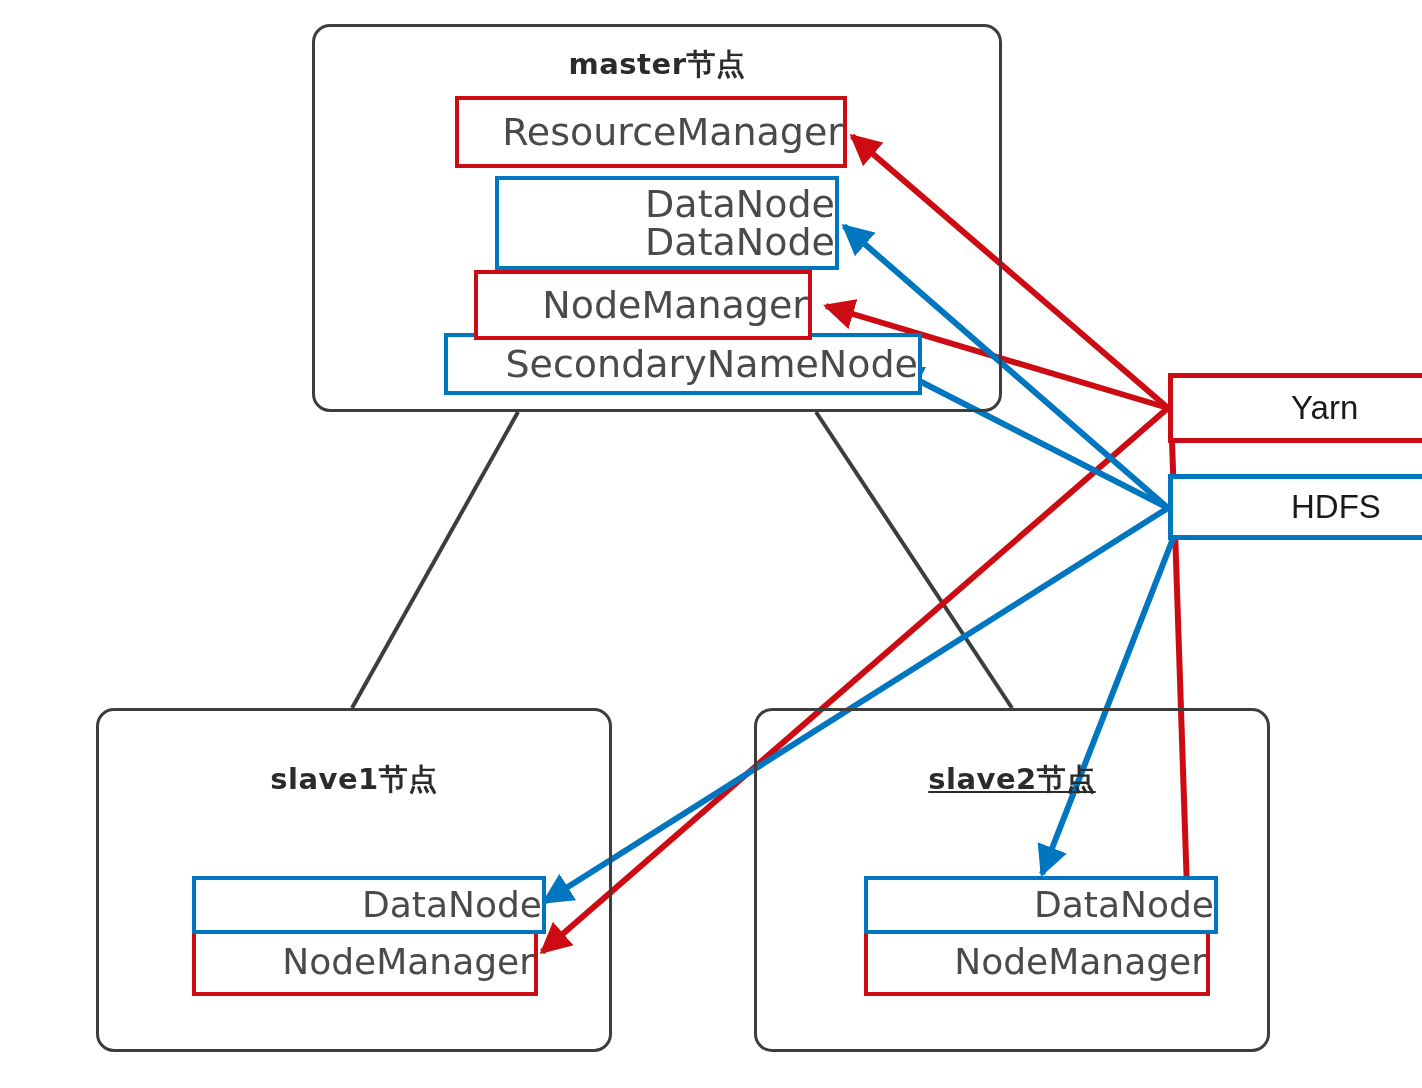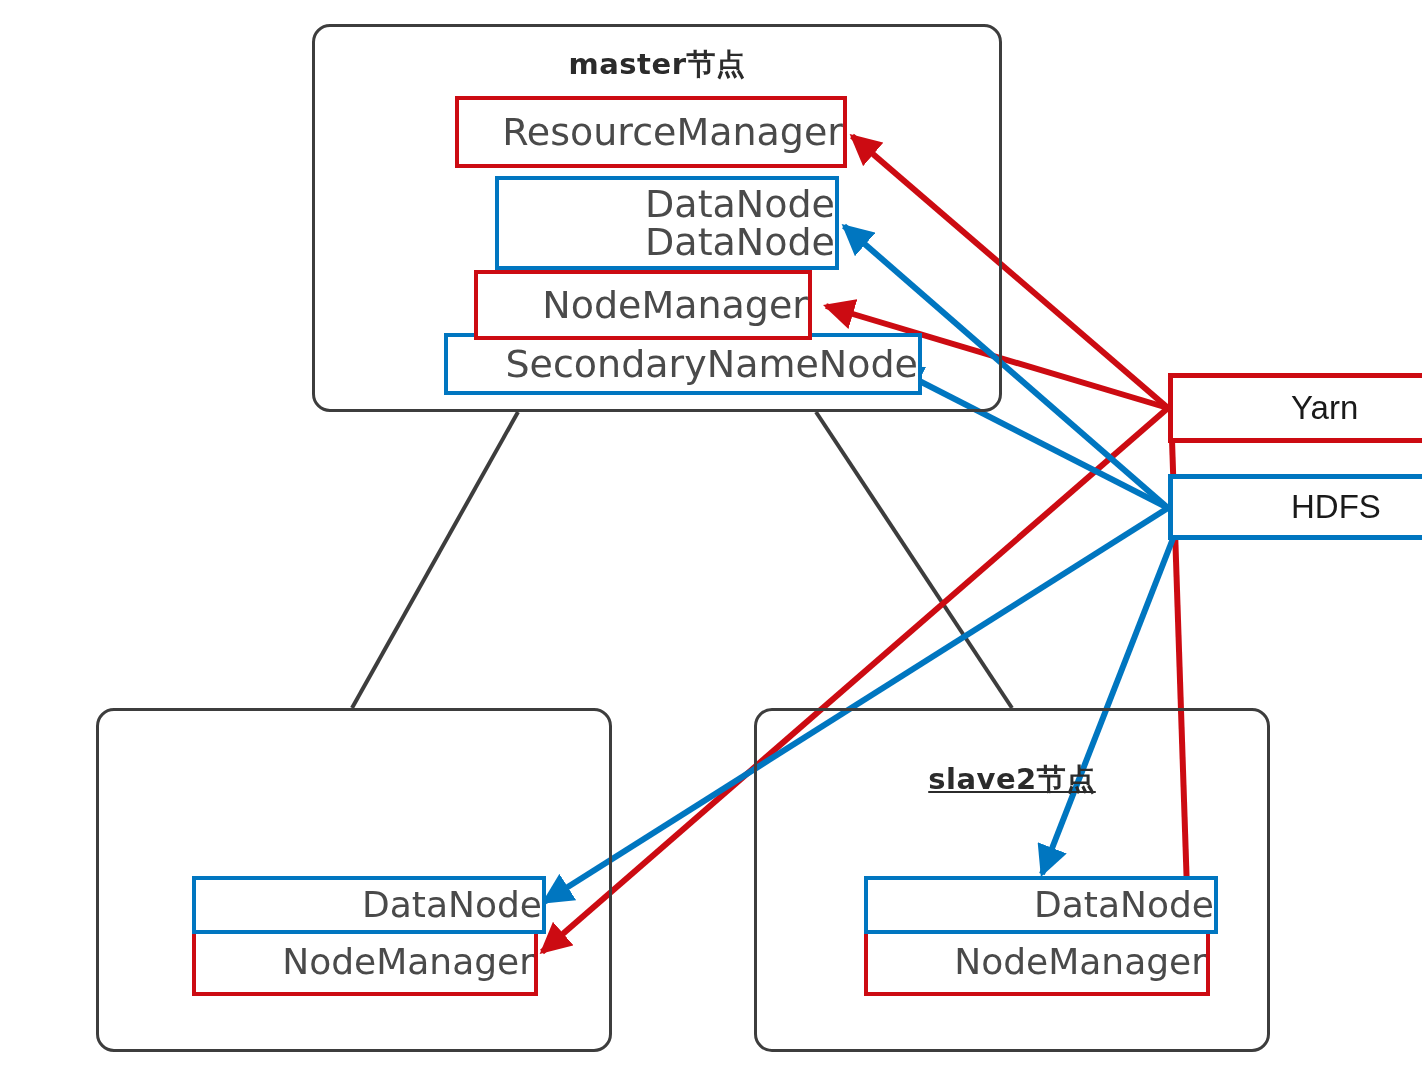--- a/index.html
+++ b/index.html
@@ -115,20 +115,21 @@
 
   <div class="svc red" style="left:474px; top:270px; width:338px; height:70px; font-size:38px; z-index:3;">
     <span class="svc-line">NodeManager</span>
   </div>
 
   <div class="svc blue" style="left:412px; top:333px; width:478px; height:62px; font-size:38px; z-index:2;margin-left:32px;">
     <span class="svc-line">SecondaryNameNode</span>
   </div>
 
   <div class="node-box" style="left:96px; top:708px; width:516px; height:344px;"></div>
+  <div class="node-title" style="left:96px; top:760px; width:516px;">slave1节点</div>
 
   <div class="svc blue" style="left:192px; top:876px; width:354px; height:58px; font-size:36px; z-index:4;">
     <span class="svc-line">DataNode</span>
   </div>
   <div class="svc red" style="left:192px; top:928px; width:346px; height:68px; font-size:36px; z-index:3;">
     <span class="svc-line">NodeManager</span>
   </div>
 
   <div class="node-box" style="left:754px; top:708px; width:516px; height:344px;"></div>
   <div class="node-title" style="left:754px; top:760px; width:516px;text-decoration:underline;">slave2节点</div>

